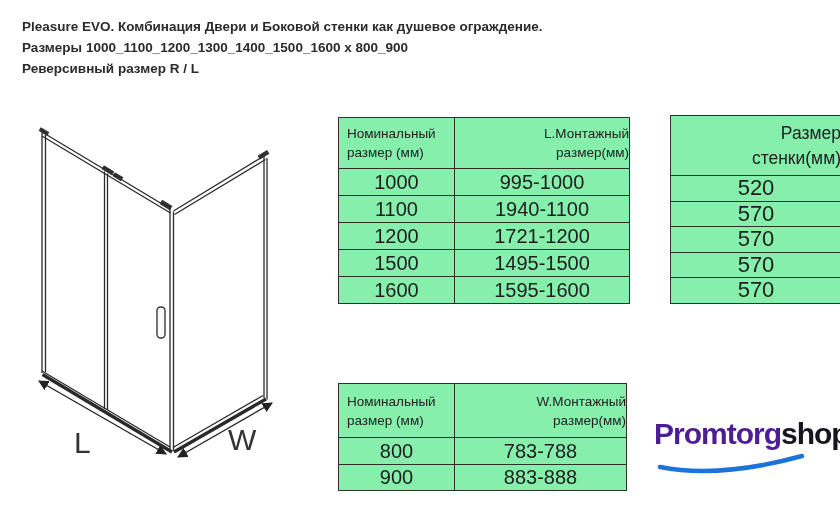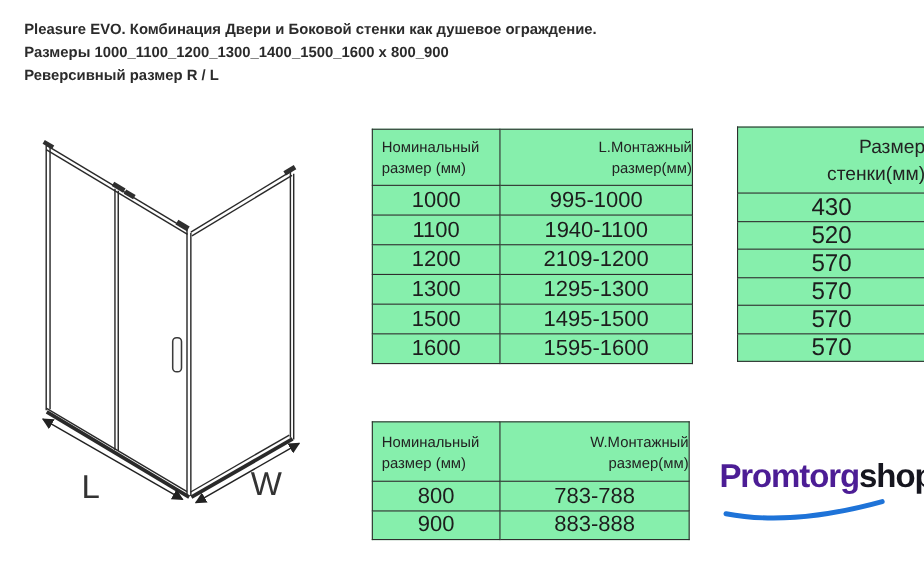--- a/index.html
+++ b/index.html
@@ -120,48 +120,41 @@
   <tr>
     <td class="val">1000</td>
     <td class="val">995-1000</td>
   </tr>
   <tr>
     <td class="val">1100</td>
     <td class="val">1940-1100</td>
   </tr>
   <tr>
     <td class="val">1200</td>
-    <td class="val">2109-1200</td>
-  </tr>
-  <tr>
-    <td class="val">1300</td>
-    <td class="val">1295-1300</td>
+    <td class="val">1721-1200</td>
   </tr>
   <tr>
     <td class="val">1500</td>
     <td class="val">1495-1500</td>
   </tr>
   <tr>
     <td class="val">1600</td>
     <td class="val">1595-1600</td>
   </tr>
 </tbody>
   </table>
 
 <table class="spec" id="entry-table">
   <tbody>
       <tr>
     <th class="hdr-center">
       <div class="hl-big">Размер</div>
       <div class="hl-big">стенки(мм)</div>
     </th>
   </tr>
-  <tr>
-        <td class="val">430</td>
-      </tr>
   <tr>
         <td class="val">520</td>
       </tr>
   <tr>
         <td class="val">570</td>
       </tr>
   <tr>
         <td class="val">570</td>
       </tr>
   <tr>

